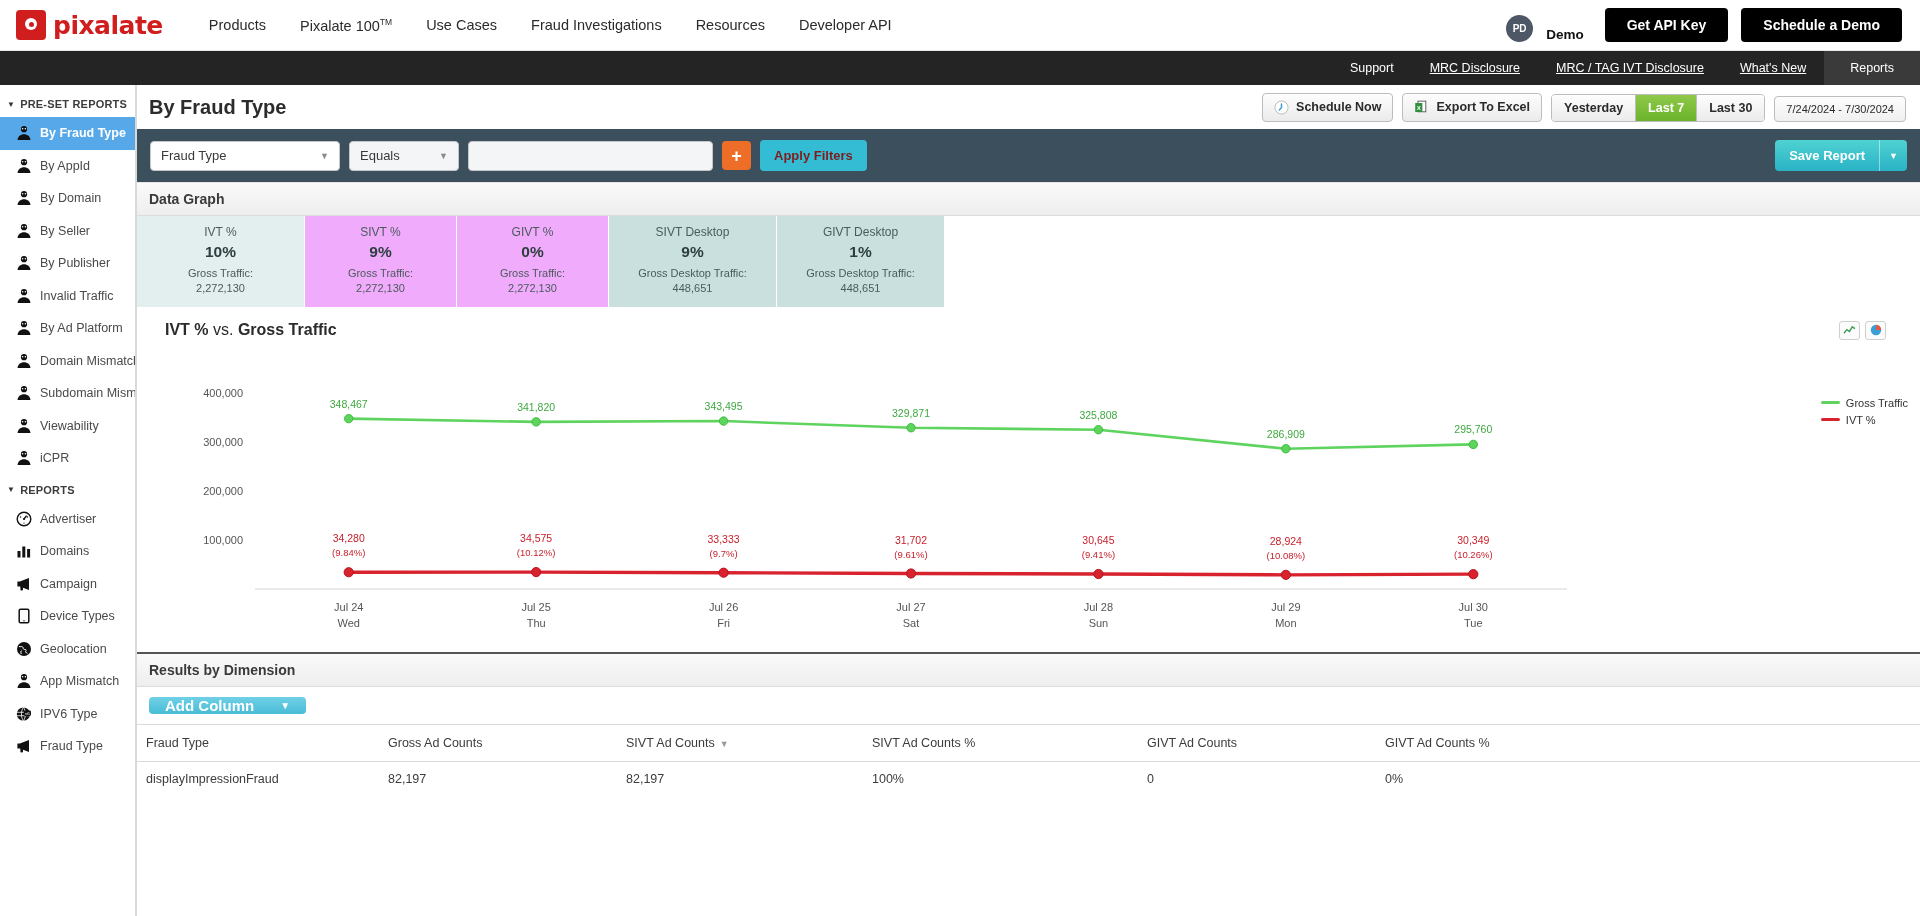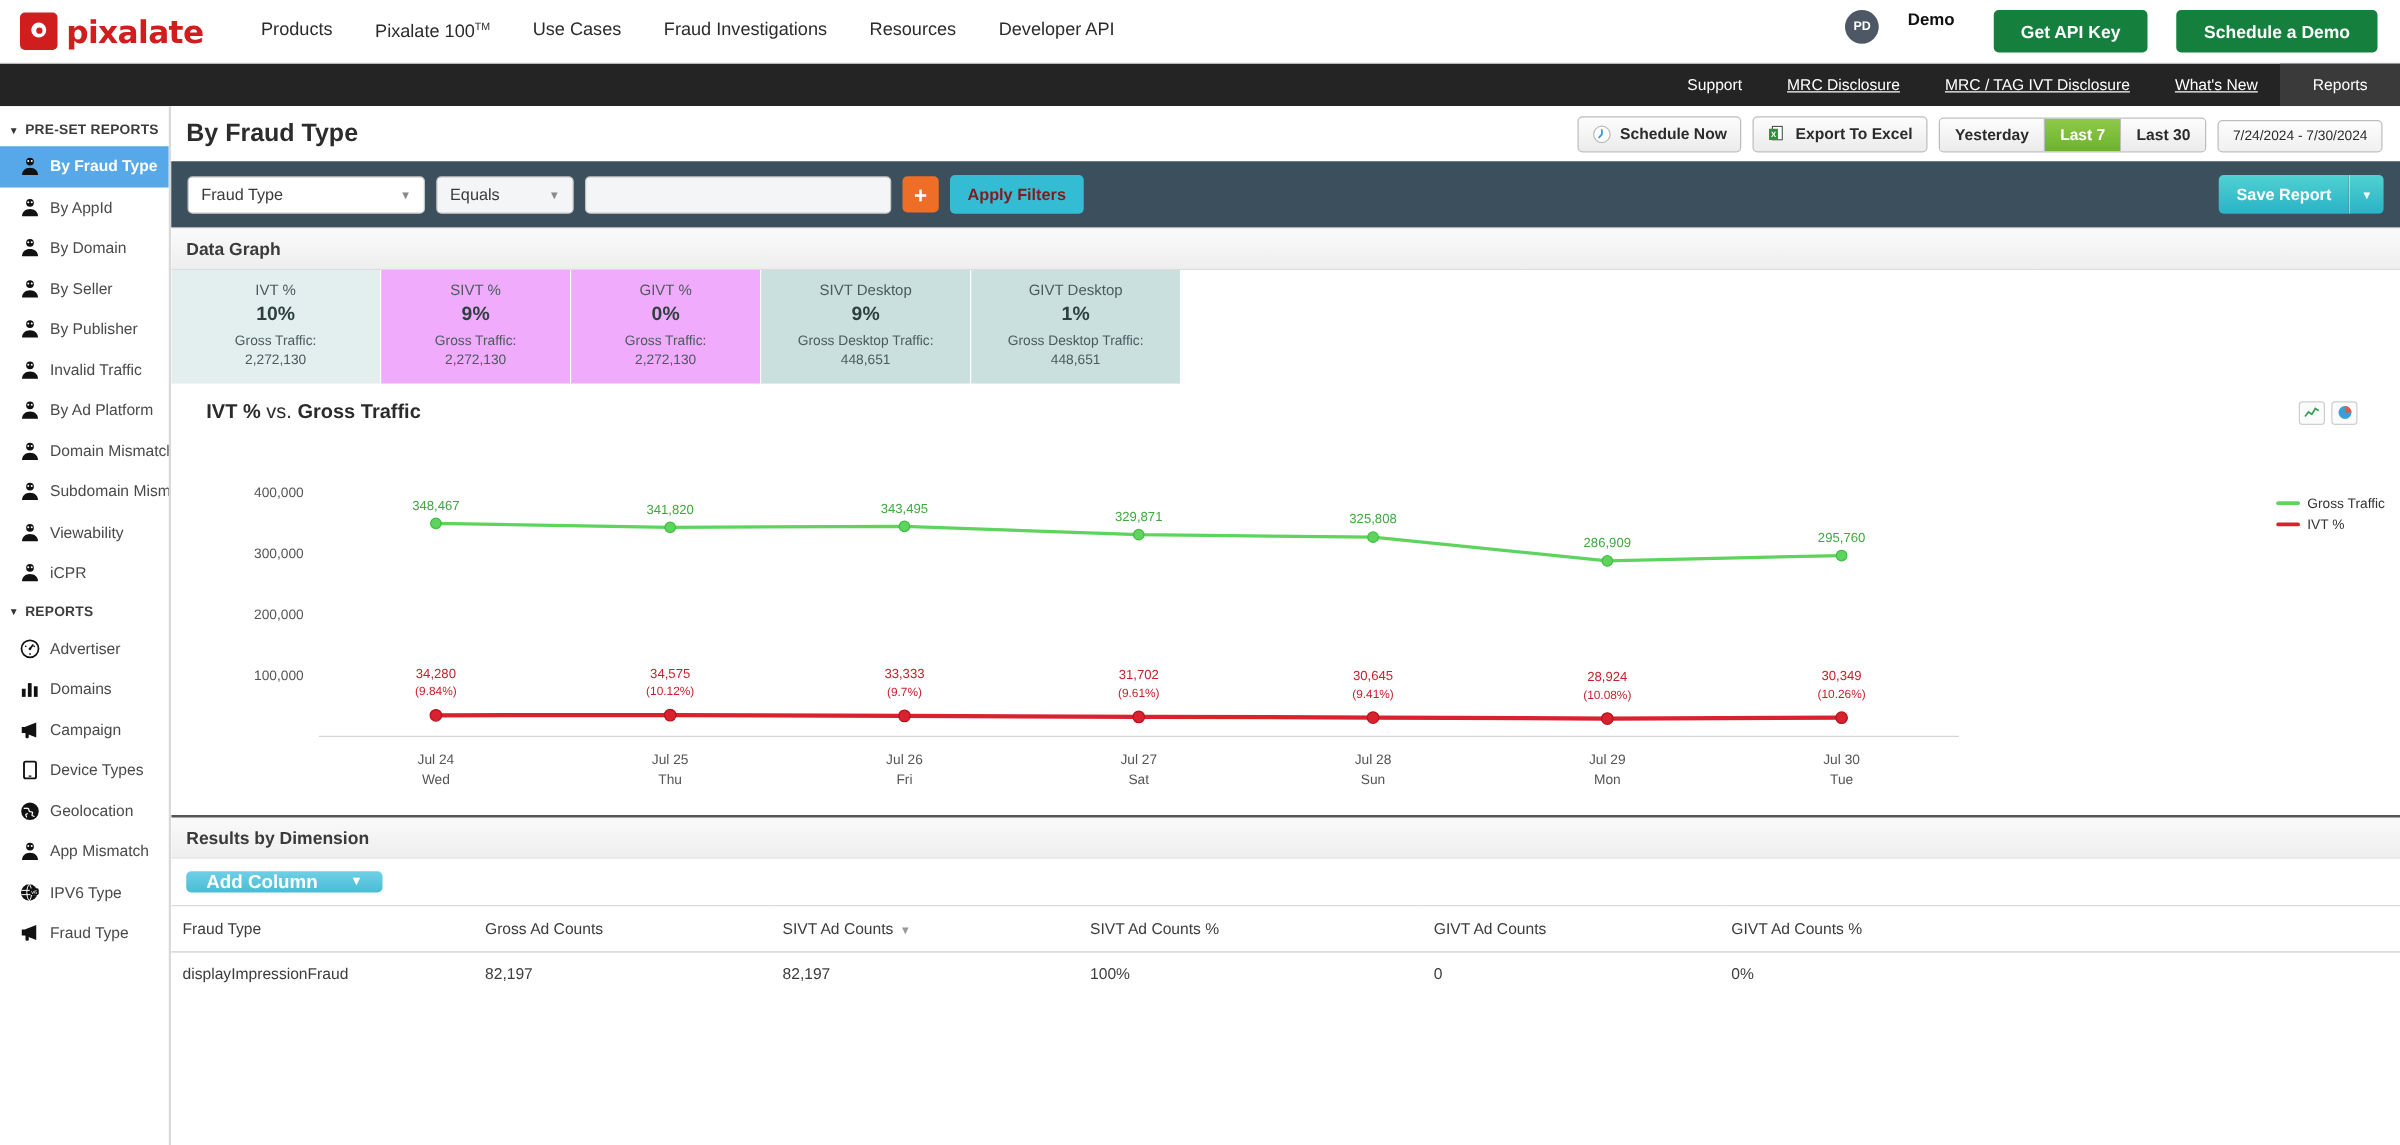--- a/index.html
+++ b/index.html
@@ -34,29 +34,29 @@
   .logo-text {
     color: #d01d1d; font-size: 25px; font-weight: 700; letter-spacing: -0.5px;
     font-family: "DejaVu Sans", sans-serif;
   }
   .nav-links { display: flex; align-items: flex-start; gap: 34px; }
   .nav-link {
     font-size: 14.5px; color: #2b2b2b; cursor: pointer; white-space: nowrap;
     position: relative;
   }
   .nav-link sup { font-size: 8.5px; vertical-align: super; }
-  .nav-right { margin-left: auto; display: flex; align-items: flex-start; gap: 23px; }
+  .nav-right { margin-left: auto; display: flex; align-items: flex-end; gap: 13px; }
   .avatar {
     width: 27px; height: 27px; border-radius: 50%;
     background: #4d5766; color: #fff; font-size: 10px;
     display: flex; align-items: center; justify-content: center; font-weight: 600;
   }
   .user-name { font-size: 13.5px; font-weight: 700; color: #111; margin-right: 8px; }
   .btn-blue {
-    background: #15803d; color: #fff; font-size: 14px; font-weight: 700;
+    background: #000000; color: #fff; font-size: 14px; font-weight: 700;
     border: none; border-radius: 4px; padding: 9px 22px; cursor: pointer;
     white-space: nowrap;
   }
 
   
   .subnav {
     height: 34px; background: #242424;
     display: flex; align-items: center; justify-content: flex-end;
     padding-right: 0px;
   }

